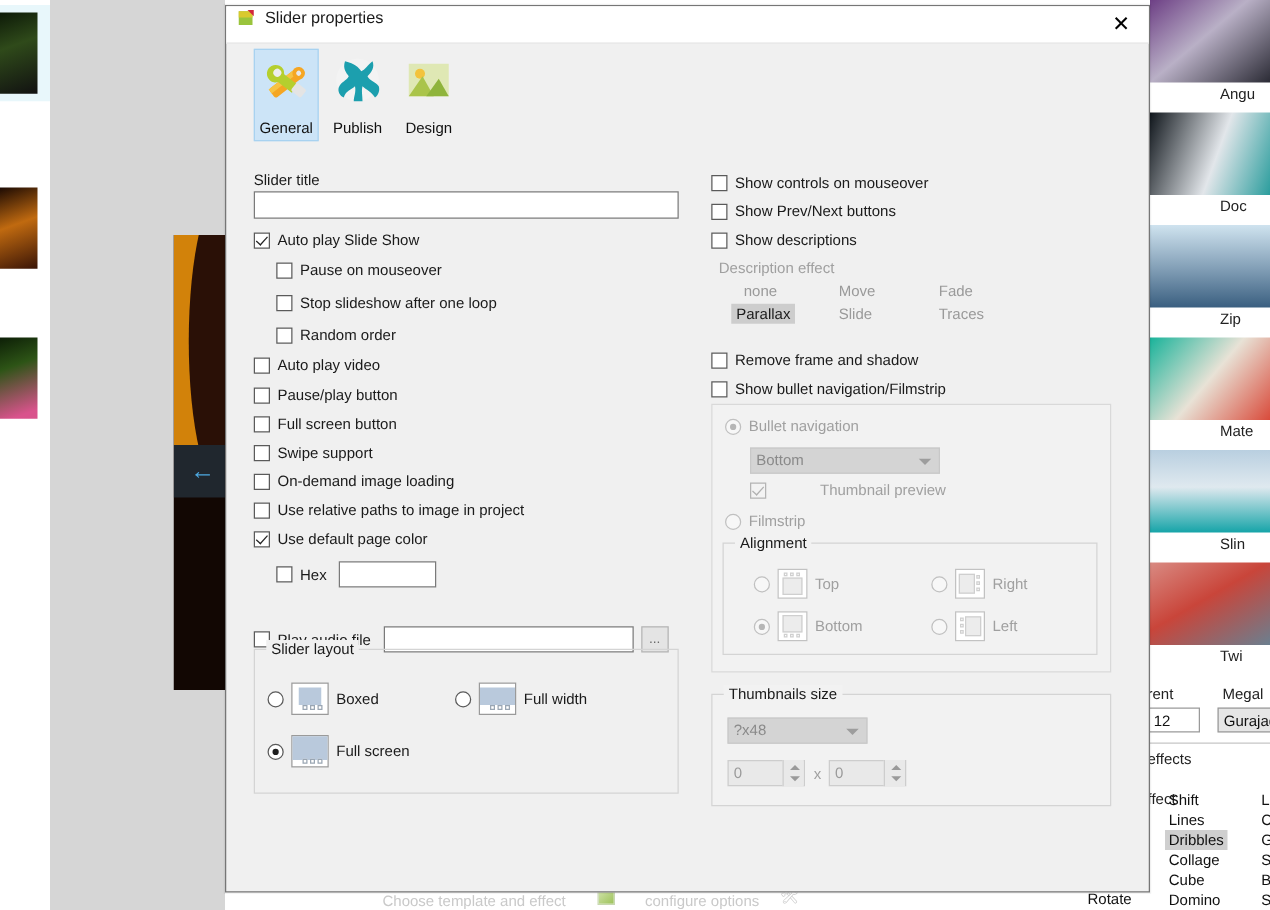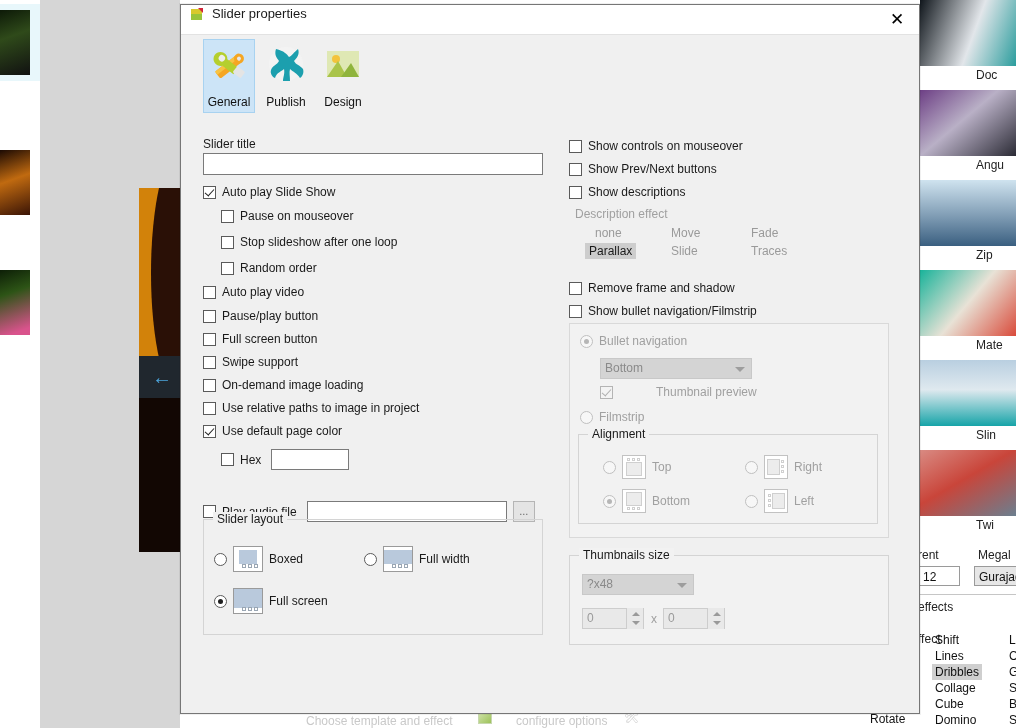--- a/index.html
+++ b/index.html
@@ -235,28 +235,28 @@
 
   <div class="bg-slide">
     <div class="orange"></div>
     <div class="navbar">
       <span class="bg-arrow">←</span>
     </div>
   </div>
 
   <div class="bg-gallery">
     <div class="gal-row">
+      <div class="gal-img" style="top:0;left:0;background:linear-gradient(140deg,#6d3f85 0%,#b9b0c6 45%,#2b2b35 100%);"></div>
+      <div class="gal-cap" style="top:68px;left:-22px;">n</div>
+      <div class="gal-cap" style="top:68px;left:56px;">Angu</div>
+    </div>
+    <div class="gal-row">
       <div class="gal-img" style="top:0;left:0;background:linear-gradient(110deg,#10161c 0%,#e2e6ea 55%,#2b9d9d 100%);"></div>
       <div class="gal-cap" style="top:68px;left:-22px;">r</div>
       <div class="gal-cap" style="top:68px;left:56px;">Doc</div>
-    </div>
-    <div class="gal-row">
-      <div class="gal-img" style="top:0;left:0;background:linear-gradient(140deg,#6d3f85 0%,#b9b0c6 45%,#2b2b35 100%);"></div>
-      <div class="gal-cap" style="top:68px;left:-22px;">n</div>
-      <div class="gal-cap" style="top:68px;left:56px;">Angu</div>
     </div>
     <div class="gal-row">
       <div class="gal-img" style="top:0;left:0;background:linear-gradient(180deg,#cfe3ef 0%,#7f9cb4 55%,#3a5f80 100%);"></div>
       <div class="gal-cap" style="top:68px;left:-22px;">b</div>
       <div class="gal-cap" style="top:68px;left:56px;">Zip</div>
     </div>
     <div class="gal-row">
       <div class="gal-img" style="top:0;left:0;background:linear-gradient(130deg,#19b39a 0%,#e8e2d6 50%,#d94b3b 100%);"></div>
       <div class="gal-cap" style="top:68px;left:-22px;">ve</div>
       <div class="gal-cap" style="top:68px;left:56px;">Mate</div>

